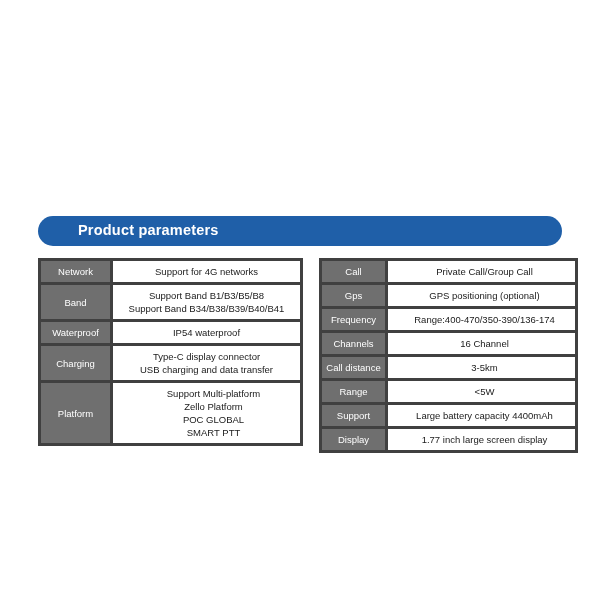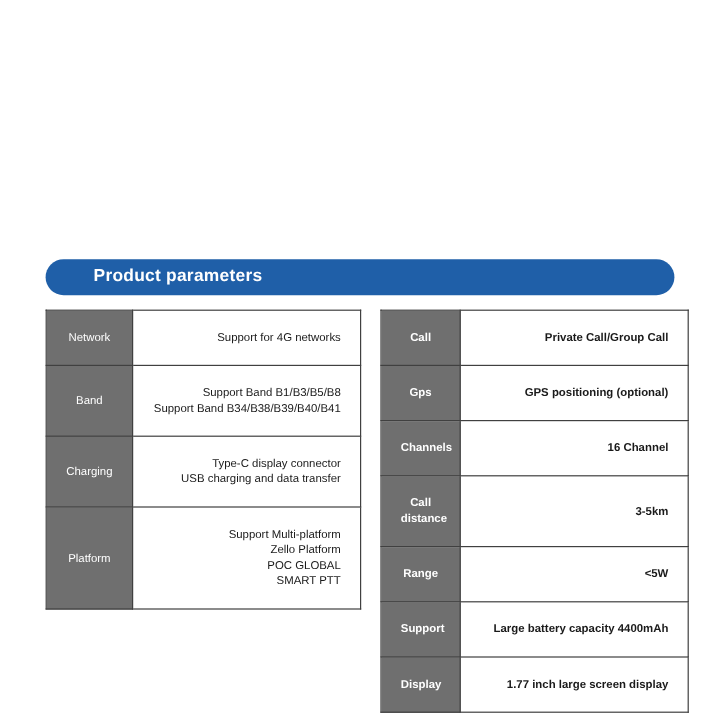--- a/index.html
+++ b/index.html
@@ -47,54 +47,53 @@
     gap: 16px;
     align-items: flex-start;
   }
   table.spec {
     border-collapse: collapse;
     table-layout: fixed;
     font-size: 9.5px;
     color: #222222;
   }
   table.spec td {
-    border: 1px solid #404040;
-    padding: 16px;
+    border: 3px solid #404040;
+    padding: 4px;
     vertical-align: middle;
   }
   .lbl {
     background: #6f6f6f;
     color: #ffffff;
     text-align: center;
     font-size: 9.5px;
     padding: 4px 2px;
     line-height: 13px;
   }
   .val {
     background: #ffffff;
     color: #1a1a1a;
-    text-align: right;
+    text-align: center;
     padding: 4px 8px;
     line-height: 13px;
   }
   .val .line {
     display: block;
     white-space: nowrap;
   }
   .val.center-block {
     padding-left: 18px;
   }
   .left-table {
     width: 262px;
   }
   .left-table col.c1 { width: 72px; }
   .left-table col.c2 { width: 190px; }
   .right-table {
     width: 256px;
-    font-weight: bold;
   }
   .right-table col.c1 { width: 66px; }
   .right-table col.c2 { width: 190px; }
   .right-table .val { padding-left: 10px; }
 </style>
 </head>
 <body>
 
 <div class="page">
 
@@ -117,20 +116,26 @@
           </td>
         </tr>
         <tr>
           <td class="lbl">Band</td>
           <td class="val">
             <span class="line">Support Band B1/B3/B5/B8</span>
             <span class="line">Support Band B34/B38/B39/B40/B41</span>
           </td>
         </tr>
         <tr>
+          <td class="lbl">Waterproof</td>
+          <td class="val">
+            <span class="line">IP54 waterproof</span>
+          </td>
+        </tr>
+        <tr>
           <td class="lbl">Charging</td>
           <td class="val">
             <span class="line">Type-C display connector</span>
             <span class="line">USB charging and data transfer</span>
           </td>
         </tr>
         <tr>
           <td class="lbl">Platform</td>
           <td class="val center-block">
             <span class="line">Support Multi-platform</span>
@@ -154,20 +159,26 @@
             <span class="line">Private Call/Group Call</span>
           </td>
         </tr>
         <tr>
           <td class="lbl">Gps</td>
           <td class="val">
             <span class="line">GPS positioning (optional)</span>
           </td>
         </tr>
         <tr>
+          <td class="lbl">Frequency</td>
+          <td class="val">
+            <span class="line">Range:400-470/350-390/136-174</span>
+          </td>
+        </tr>
+        <tr>
           <td class="lbl">Channels</td>
           <td class="val">
             <span class="line">16 Channel</span>
           </td>
         </tr>
         <tr>
           <td class="lbl">Call distance</td>
           <td class="val">
             <span class="line">3-5km</span>
           </td>

